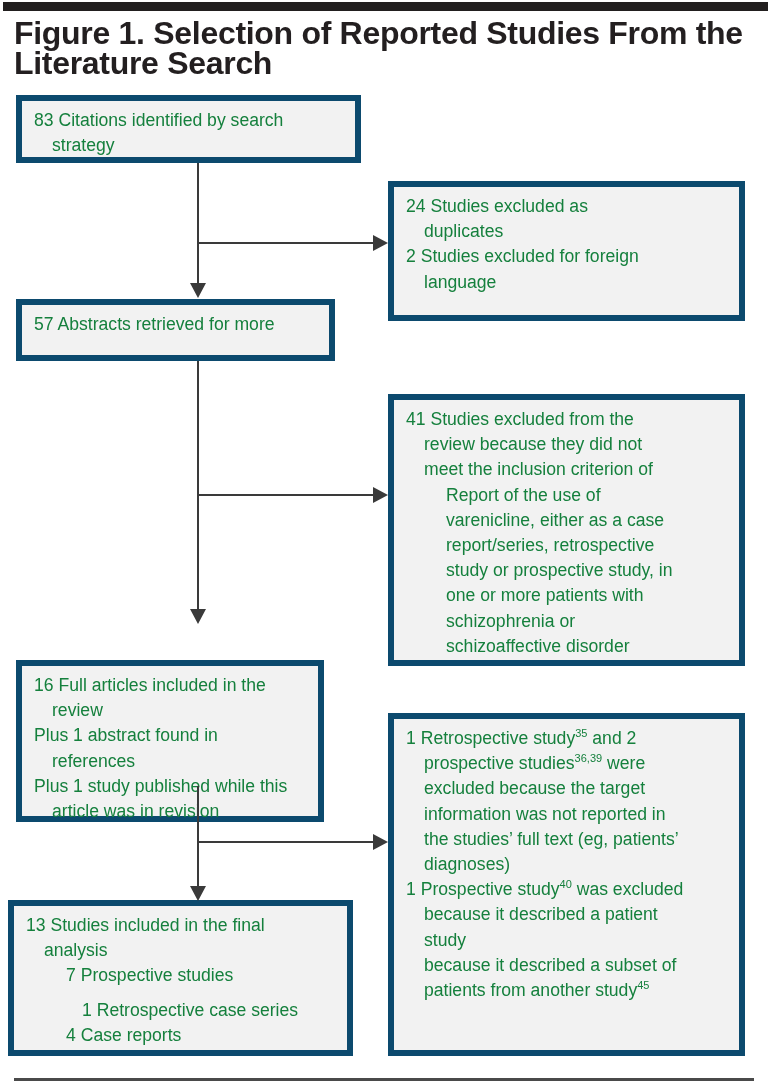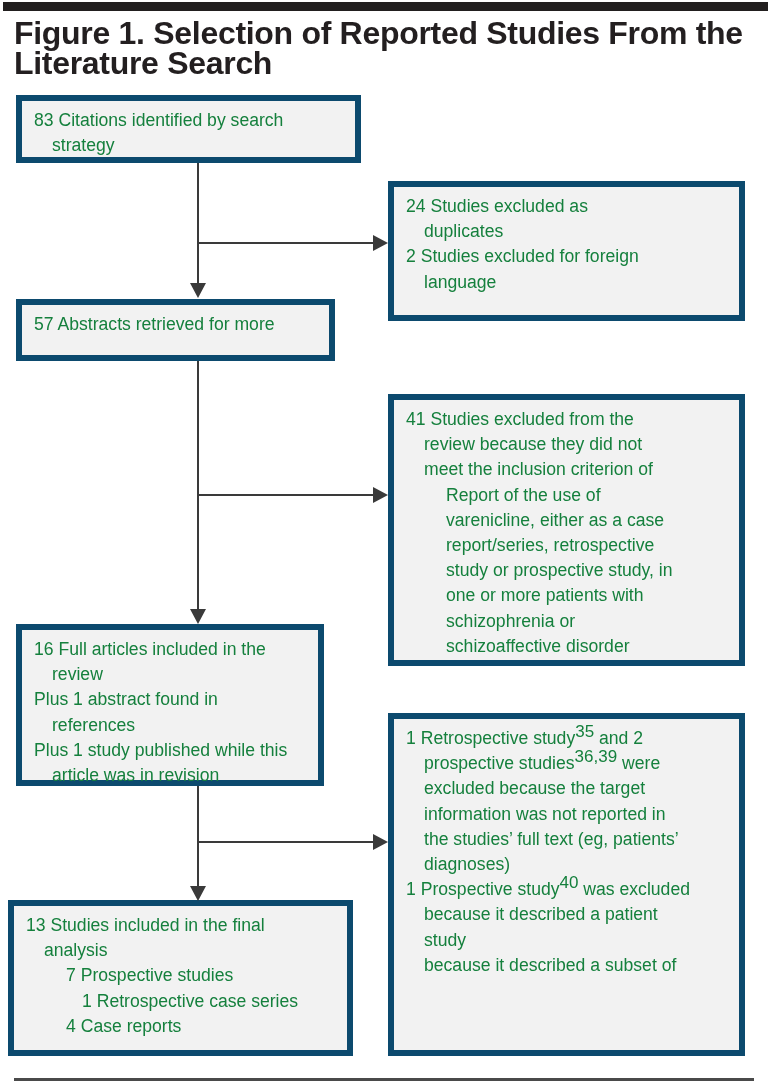--- a/index.html
+++ b/index.html
@@ -50,24 +50,24 @@
     color: #15803d;
     padding: 7px 8px 9px 12px;
   }
   .fbox .ln {
     display: block;
     white-space: pre;
   }
   
   .ind1 { padding-left: 18px; }
   .ind2 { padding-left: 40px; }
-  .ind3 { padding-left: 56px; }
+  .ind3 { padding-left: 56px; margin-top: 9px; }
 
   sup {
-    font-size: 17px;
+    font-size: 11px;
     line-height: 0;
     vertical-align: super;
   }
 
   
   .vline {
     position: absolute;
     width: 2px;
     background: #3a3a3a;
   }
@@ -112,21 +112,21 @@
 
 <div class="fbox" id="node-citations" style="left:16px; top:95px; width:345px; height:68px;">
     <span class="ln">83 Citations identified by search</span>
     <span class="ln ind1">strategy</span>
   </div>
 
 <div class="fbox" id="node-abstracts" style="left:16px; top:299px; width:319px; height:62px;">
     <span class="ln">57 Abstracts retrieved for more</span>
   </div>
 
-<div class="fbox" id="node-fullarticles" style="left:16px; top:624px; width:308px; height:162px;">
+<div class="fbox" id="node-fullarticles" style="left:16px; top:660px; width:308px; height:162px;">
     <span class="ln">16 Full articles included in the</span>
     <span class="ln ind1">review</span>
     <span class="ln">Plus 1 abstract found in</span>
     <span class="ln ind1">references</span>
     <span class="ln">Plus 1 study published while this</span>
     <span class="ln ind1">article was in revision</span>
   </div>
 
 <div class="fbox" id="node-final" style="left:8px; top:900px; width:345px; height:156px;">
     <span class="ln">13 Studies included in the final</span>
@@ -160,20 +160,21 @@
     <span class="ln">1 Retrospective study<sup>35</sup> and 2</span>
     <span class="ln ind1">prospective studies<sup>36,39</sup> were</span>
     <span class="ln ind1">excluded because the target</span>
     <span class="ln ind1">information was not reported in</span>
     <span class="ln ind1">the studies’ full text (eg, patients’</span>
     <span class="ln ind1">diagnoses)</span>
     <span class="ln">1 Prospective study<sup>40</sup> was excluded</span>
     <span class="ln ind1">because it described a patient</span>
     <span class="ln ind1">study</span>
     <span class="ln ind1">because it described a subset of</span>
+    <span class="ln ind1">patients from another study<sup>45</sup></span>
   </div>
 
 <div class="vline" style="left:197px; top:163px; height:120px;"></div>
 <div class="arrow-down" style="left:190px; top:283px;"></div>
 <div class="hline" style="left:197px; top:242px; width:178px;"></div>
 <div class="arrow-right" style="left:373px; top:235px;"></div>
 
 <div class="vline" style="left:197px; top:361px; height:248px;"></div>
 <div class="arrow-down" style="left:190px; top:609px;"></div>
 <div class="hline" style="left:197px; top:494px; width:178px;"></div>

